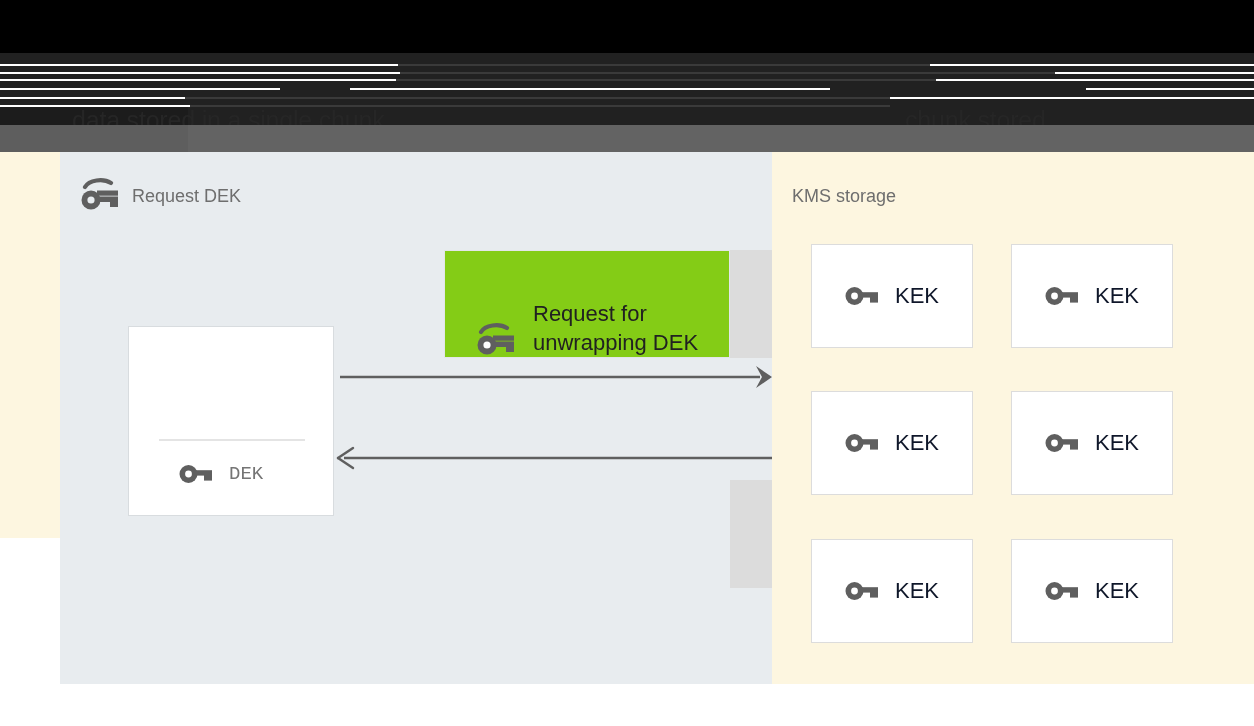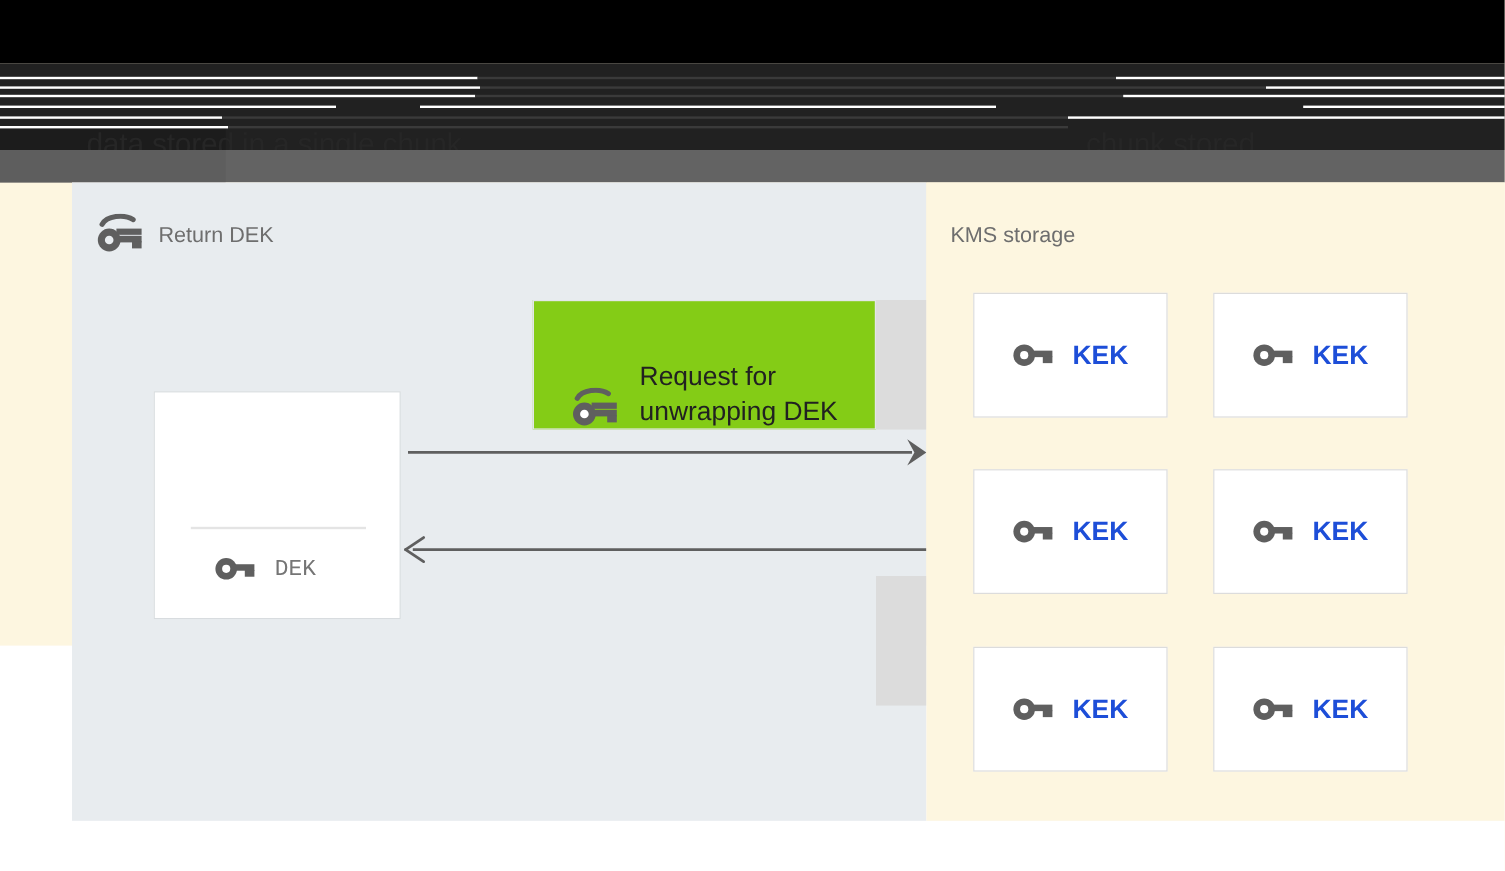--- a/index.html
+++ b/index.html
@@ -185,24 +185,23 @@
     position: absolute;
     width: 162px; height: 104px;
     background: #ffffff;
     border: 1px solid #dcdcdc;
     display: flex;
     align-items: center;
     justify-content: center;
     gap: 16px;
   }
   .kek-label {
-    color: #1d4ed8;
+    color: #0f172a;
     font-size: 22px;
     line-height: 26px;
-    font-weight: bold;
   }
   .kek-icon { width: 34px; height: 30px; flex: none; }
 </style>
 </head>
 <body>
 
 <div id="stage">
 
   <div class="band-black"></div>
   <div class="band-dark">
@@ -238,21 +237,21 @@
   <div class="panel-left"></div>
 
   <svg class="title-key" viewBox="0 0 40 34">
     <path d="M6 9 C10 2, 24 0, 32 5" stroke="#5f5f5f" stroke-width="4.2" fill="none" stroke-linecap="round"></path>
     <circle cx="12" cy="22" r="9.5" fill="#5f5f5f"></circle>
     <circle cx="12" cy="22" r="3.6" fill="#e8ecef"></circle>
     <rect x="18" y="12.5" width="21" height="5.2" fill="#5f5f5f"></rect>
     <rect x="20" y="18.5" width="19" height="5.5" fill="#5f5f5f"></rect>
     <rect x="31" y="23" width="8" height="6" fill="#5f5f5f"></rect>
   </svg>
-  <div class="panel-title left">Return DEK</div>
+  <div class="panel-title left">Request DEK</div>
 
   <div class="msg-band top"></div>
   <div class="msg-band bottom"></div>
 
   <svg class="arrow-svg">
 
     <line x1="340" y1="377" x2="760" y2="377" stroke="#5f5f5f" stroke-width="2.4"></line>
     <path d="M756 366 L772 377 L756 388 L762 377 Z" fill="#5f5f5f"></path>
 
     <line x1="344" y1="458" x2="772" y2="458" stroke="#5f5f5f" stroke-width="2.4"></line>

